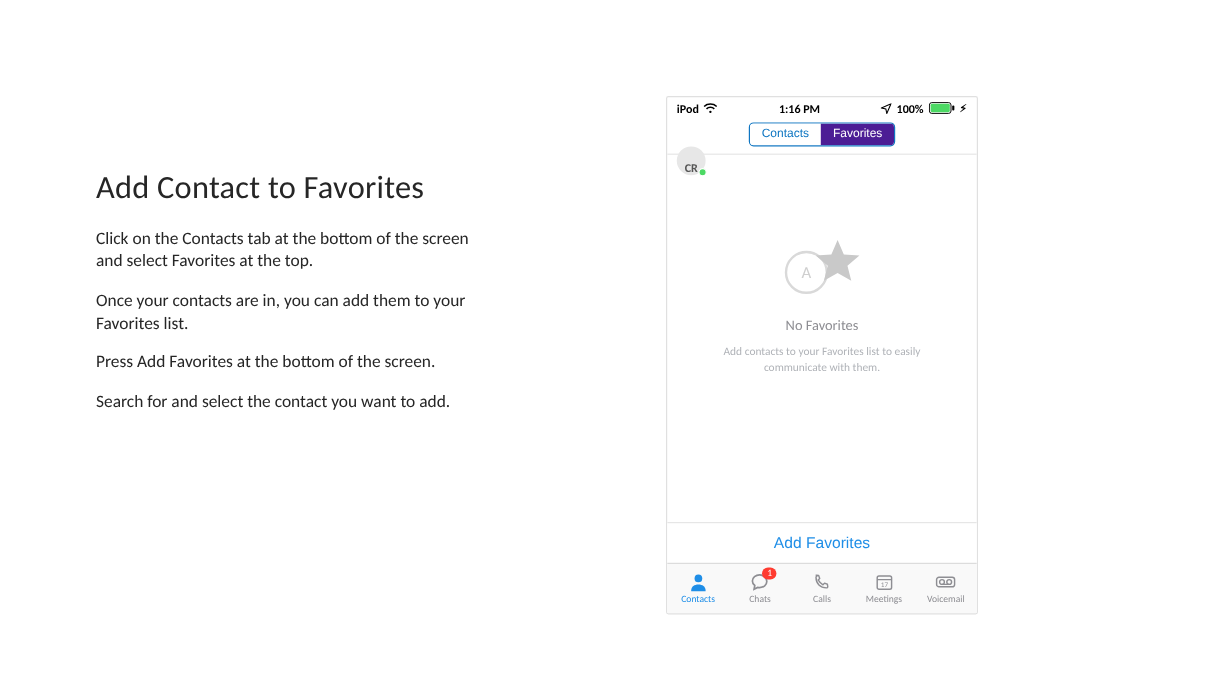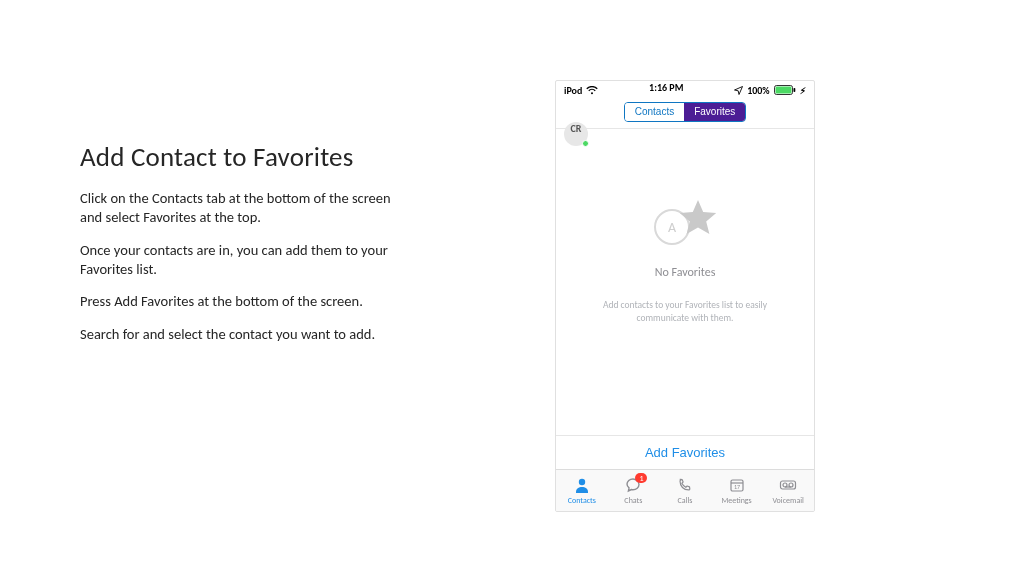--- a/index.html
+++ b/index.html
@@ -8,39 +8,39 @@
 
   
   .instructions { position: absolute; left: 80px; top: 140px; width: 330px; color: #222; }
   .instructions h1 { font-weight: 300; font-size: 27px; letter-spacing: 0.2px; margin-bottom: 16px; color: #262626; }
   .instructions p { font-size: 14.5px; line-height: 1.3; margin-bottom: 14px; color: #262626; }
 
   
   .phone { position: absolute; left: 555px; top: 80px; width: 260px; height: 432px; background: #fff; border: 1px solid #e0e0e0; border-radius: 2px; overflow: hidden; }
 
   
-  .statusbar { display:flex; justify-content:space-between; height: 18px; padding: 0 8px; font-size: 10px; font-weight: 600; color:#000; }
+  .statusbar { display:flex; align-items:center; justify-content:space-between; height: 18px; padding: 0 8px; font-size: 10px; font-weight: 600; color:#000; }
   .sb-left, .sb-right { display:flex; align-items:center; gap:4px; }
   .sb-time { font-weight:700; }
   .wifi-icon svg, .loc-icon svg, .batt-icon svg { display:block; }
 
   
   .navbar { height: 30px; display:flex; align-items:center; padding: 0 8px 4px 8px; border-bottom:1px solid #e6e6e6; }
-  .avatar { position:relative; width:24px; height:24px; border-radius:50%; background:#e7e7e7; display:flex; align-items:flex-start; justify-content:center; font-size:10px; font-weight:600; color:#555;margin-top:45px; }
+  .avatar { position:relative; width:24px; height:24px; border-radius:50%; background:#e7e7e7; display:flex; align-items:flex-end; justify-content:center; font-size:10px; font-weight:600; color:#555;margin-top:45px; }
   .presence-dot { position:absolute; right:-1px; bottom:-1px; width:7px; height:7px; border-radius:50%; background:#4cd964; border:1.5px solid #fff; }
   .seg { margin: 0 auto; display:flex; border:1px solid #0f76c2; border-radius:4px; overflow:hidden; height:20px; transform: translateX(-12px); }
   .seg button { border:none; background:#fff; color:#0f76c2; font-size:10px; padding:0 10px; cursor:pointer; }
   .seg button.active { background:#4c1d95; color:#fff; }
 
   
   .empty { position:absolute; top:120px; left:0; right:0; text-align:center; padding: 0 20px; color:#9aa0a6; }
   .empty-graphic { position:relative; width:70px; height:50px; margin: 0 auto 14px auto; }
   .empty-circle { position:absolute; left:4px; top:8px; width:36px; height:36px; border:2px solid #d9d9d9; border-radius:50%; display:flex; align-items:center; justify-content:center; color:#cfcfcf; font-size:14px; background:#fff; }
   .empty-star { position:absolute; left:28px; top:-2px; }
-  .empty-title { font-size:12px; color:#8e8e93; margin-bottom:20px; }
+  .empty-title { font-size:12px; color:#8e8e93; margin-bottom:8px; }
   .empty-sub { font-size:9.5px; color:#b0b3b8; line-height:1.35; }
 
   
   .addbar { position:absolute; bottom:42px; left:0; right:0; height:34px; border-top:1px solid #e6e6e6; display:flex; align-items:center; justify-content:center; background:#fff; }
   .addbar .link { color:#1f8ee7; font-size:13px; background:none; border:none; cursor:pointer; }
 
   
   .tabbar { position:absolute; bottom:0; left:0; right:0; height:42px; border-top:1px solid #dcdcdc; background:#f9f9f9; display:flex; }
   .tab { flex:1; display:flex; flex-direction:column; align-items:center; justify-content:center; gap:1px; color:#8e8e93; font-size:8px; position:relative; cursor:pointer; }
   .tab.active { color:#1f8ee7; }

